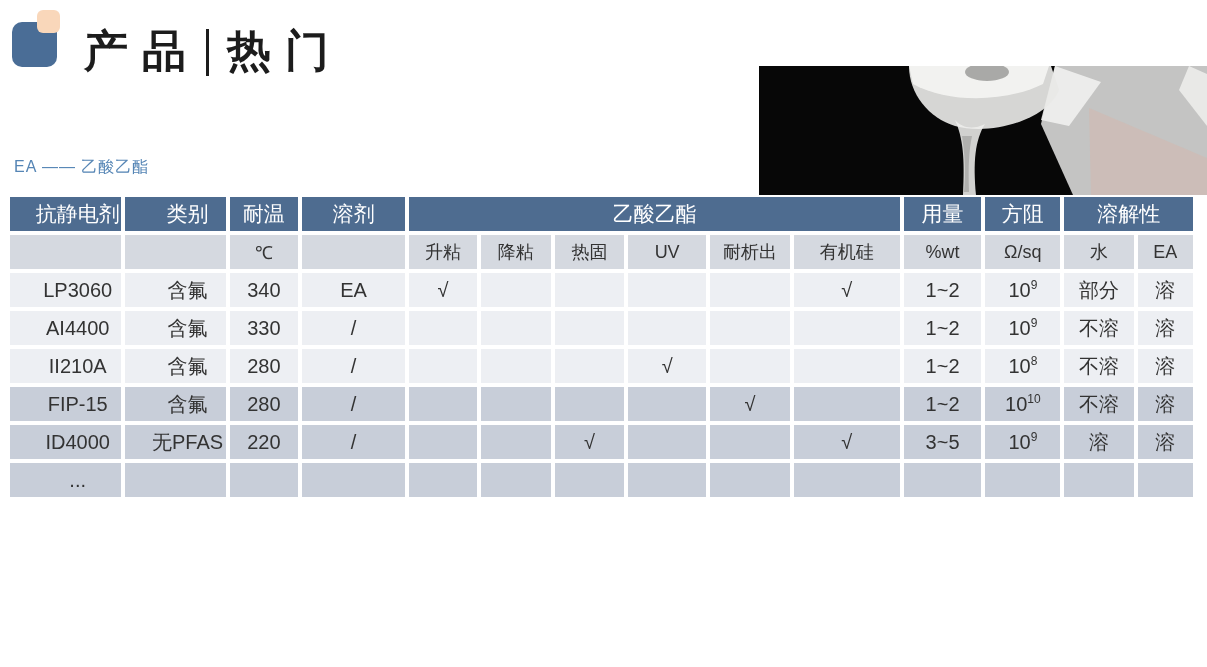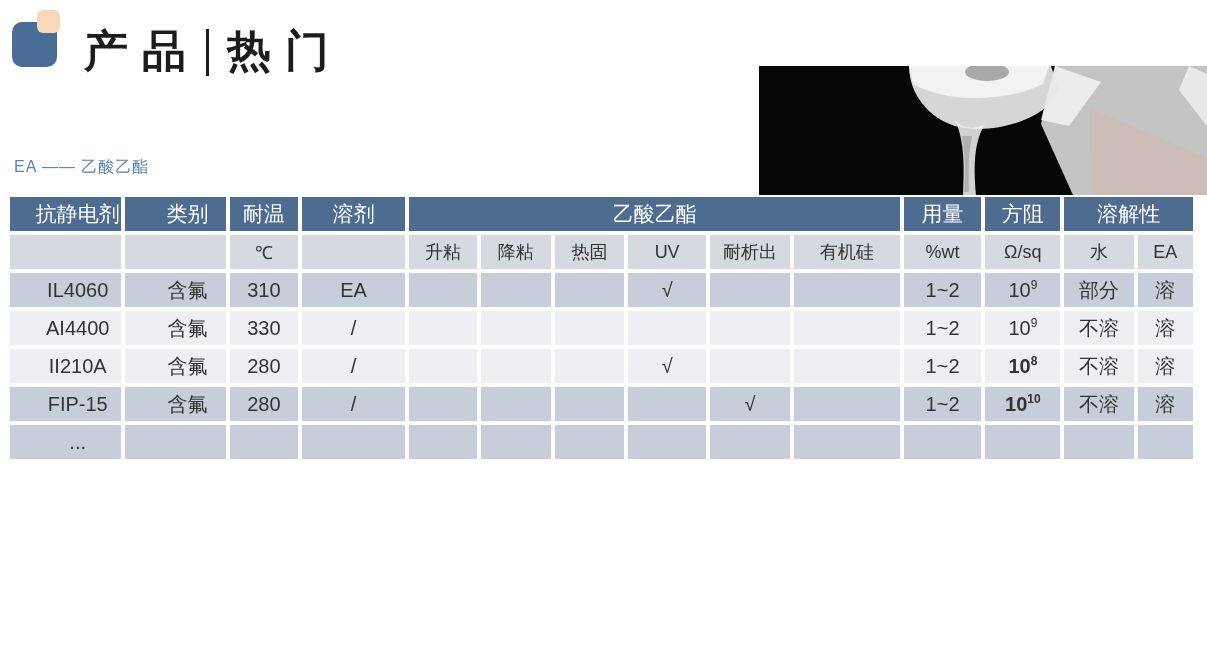--- a/index.html
+++ b/index.html
@@ -30,21 +30,21 @@
   .table-wrap{position:absolute;left:6px;top:193px}
   table{border-collapse:separate;border-spacing:4px;table-layout:fixed;width:1191px}
   th,td{height:34px;padding:0;font-size:20px;font-weight:400;overflow:hidden;white-space:nowrap;color:var(--body-text)}
   th.h1{background:var(--header-bg);color:#ffffff;font-size:21px}
   th.h2{background:var(--subheader-bg);font-size:18px}
   tr.light td{background:var(--row-light)}
   tr.dark td{background:var(--row-dark)}
   .al{text-align:center;padding-left:24px}
   .ac{text-align:center}
   td sup,th sup{font-size:12px;line-height:0}
-  td.bold{font-weight:700}
+  td.bold{font-weight:400}
 </style>
 </head>
 <body>
 
 <header class="page-header">
   <div class="logo">
     <div class="logo-big"></div>
     <div class="logo-small"></div>
   </div>
   <h1 class="title">
@@ -114,31 +114,31 @@
           <th class="h2 ac">UV</th>
           <th class="h2 ac">耐析出</th>
           <th class="h2 ac">有机硅</th>
           <th class="h2 ac">%wt</th>
           <th class="h2 ac">Ω/sq</th>
           <th class="h2 ac">水</th>
           <th class="h2 ac">EA</th>
         </tr>
     </thead>
     <tbody id="table-body">
-        <tr class="dark">
-          <td class="al">IL4060</td>
-          <td class="al">含氟</td>
-          <td class="ac">310</td>
+        <tr class="light">
+          <td class="al">LP3060</td>
+          <td class="al">含氟</td>
+          <td class="ac">340</td>
           <td class="ac">EA</td>
-          <td class="ac"></td>
-          <td class="ac"></td>
-          <td class="ac"></td>
-          <td class="ac">√</td>
-          <td class="ac"></td>
-          <td class="ac"></td>
+          <td class="ac">√</td>
+          <td class="ac"></td>
+          <td class="ac"></td>
+          <td class="ac"></td>
+          <td class="ac"></td>
+          <td class="ac">√</td>
           <td class="ac">1~2</td>
           <td class="ac">10<sup>9</sup></td>
           <td class="ac">部分</td>
           <td class="ac">溶</td>
         </tr>
         <tr class="light">
           <td class="al">AI4400</td>
           <td class="al">含氟</td>
           <td class="ac">330</td>
           <td class="ac">/</td>
@@ -176,20 +176,36 @@
           <td class="ac">/</td>
           <td class="ac"></td>
           <td class="ac"></td>
           <td class="ac"></td>
           <td class="ac"></td>
           <td class="ac">√</td>
           <td class="ac"></td>
           <td class="ac">1~2</td>
           <td class="ac bold">10<sup>10</sup></td>
           <td class="ac">不溶</td>
+          <td class="ac">溶</td>
+        </tr>
+        <tr class="dark">
+          <td class="al">ID4000</td>
+          <td class="al">无PFAS</td>
+          <td class="ac">220</td>
+          <td class="ac">/</td>
+          <td class="ac"></td>
+          <td class="ac"></td>
+          <td class="ac">√</td>
+          <td class="ac"></td>
+          <td class="ac"></td>
+          <td class="ac">√</td>
+          <td class="ac">3~5</td>
+          <td class="ac">10<sup>9</sup></td>
+          <td class="ac">溶</td>
           <td class="ac">溶</td>
         </tr>
         <tr class="dark">
           <td class="al">...</td>
           <td class="al"></td>
           <td class="ac"></td>
           <td class="ac"></td>
           <td class="ac"></td>
           <td class="ac"></td>
           <td class="ac"></td>

